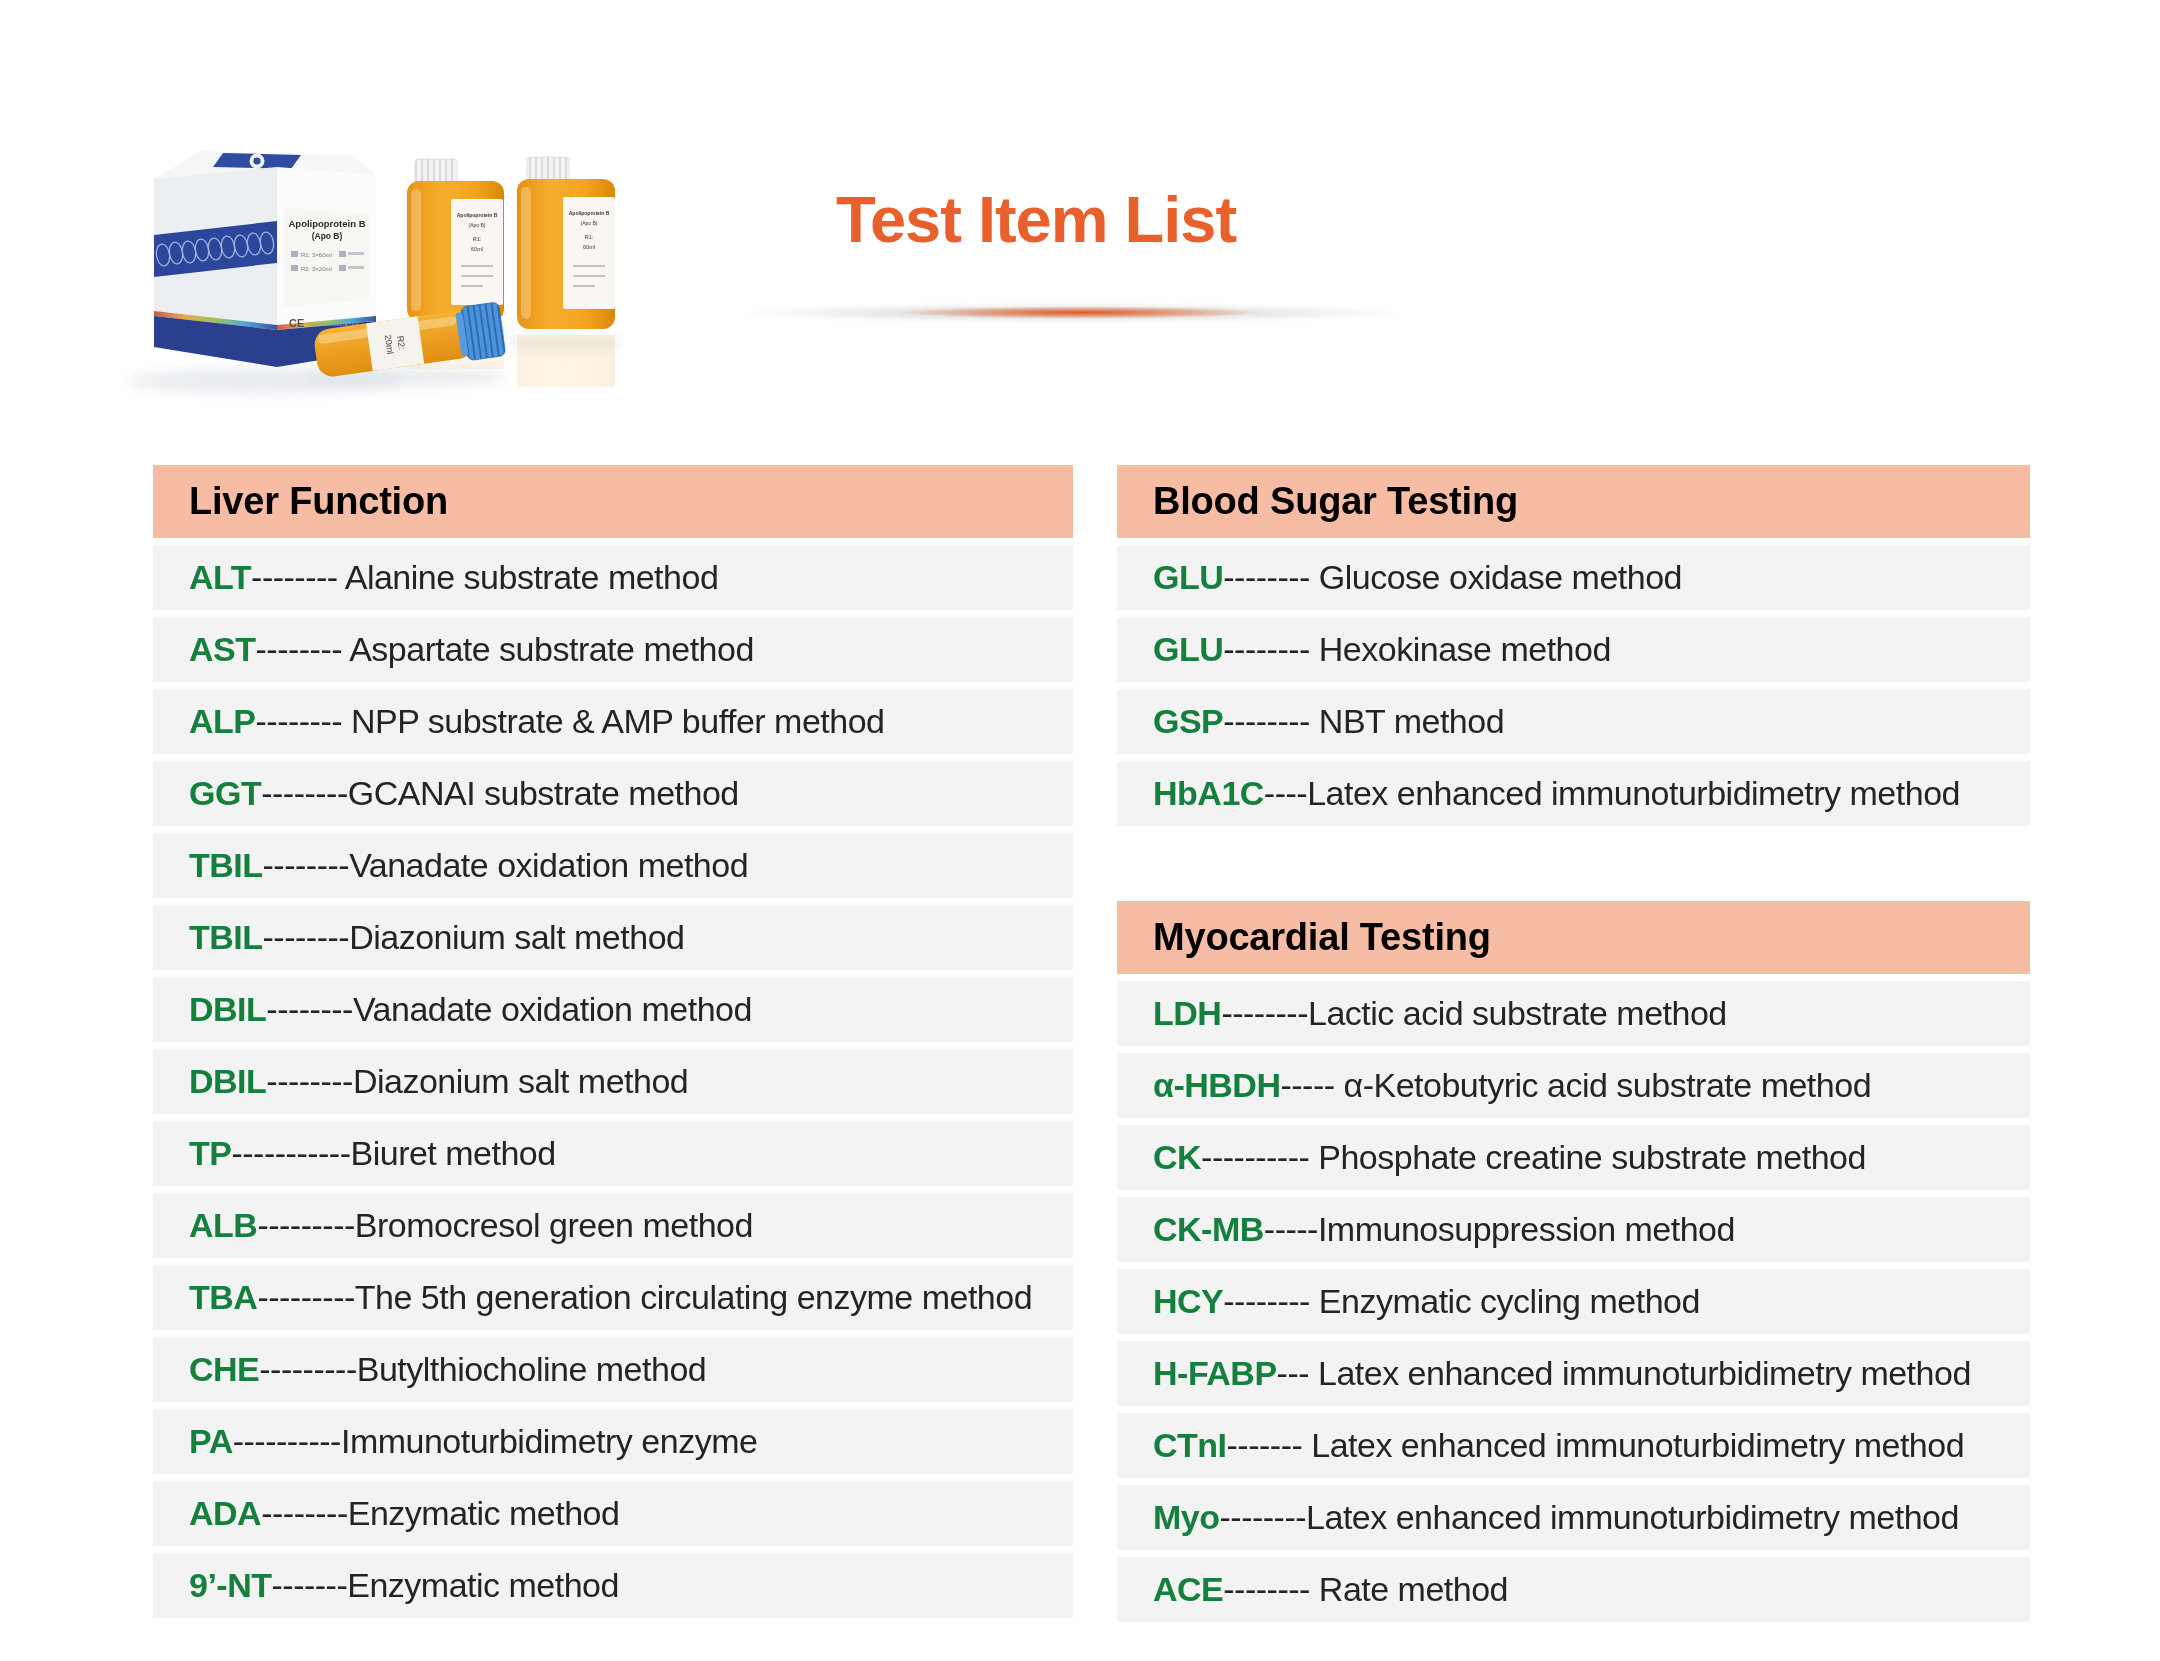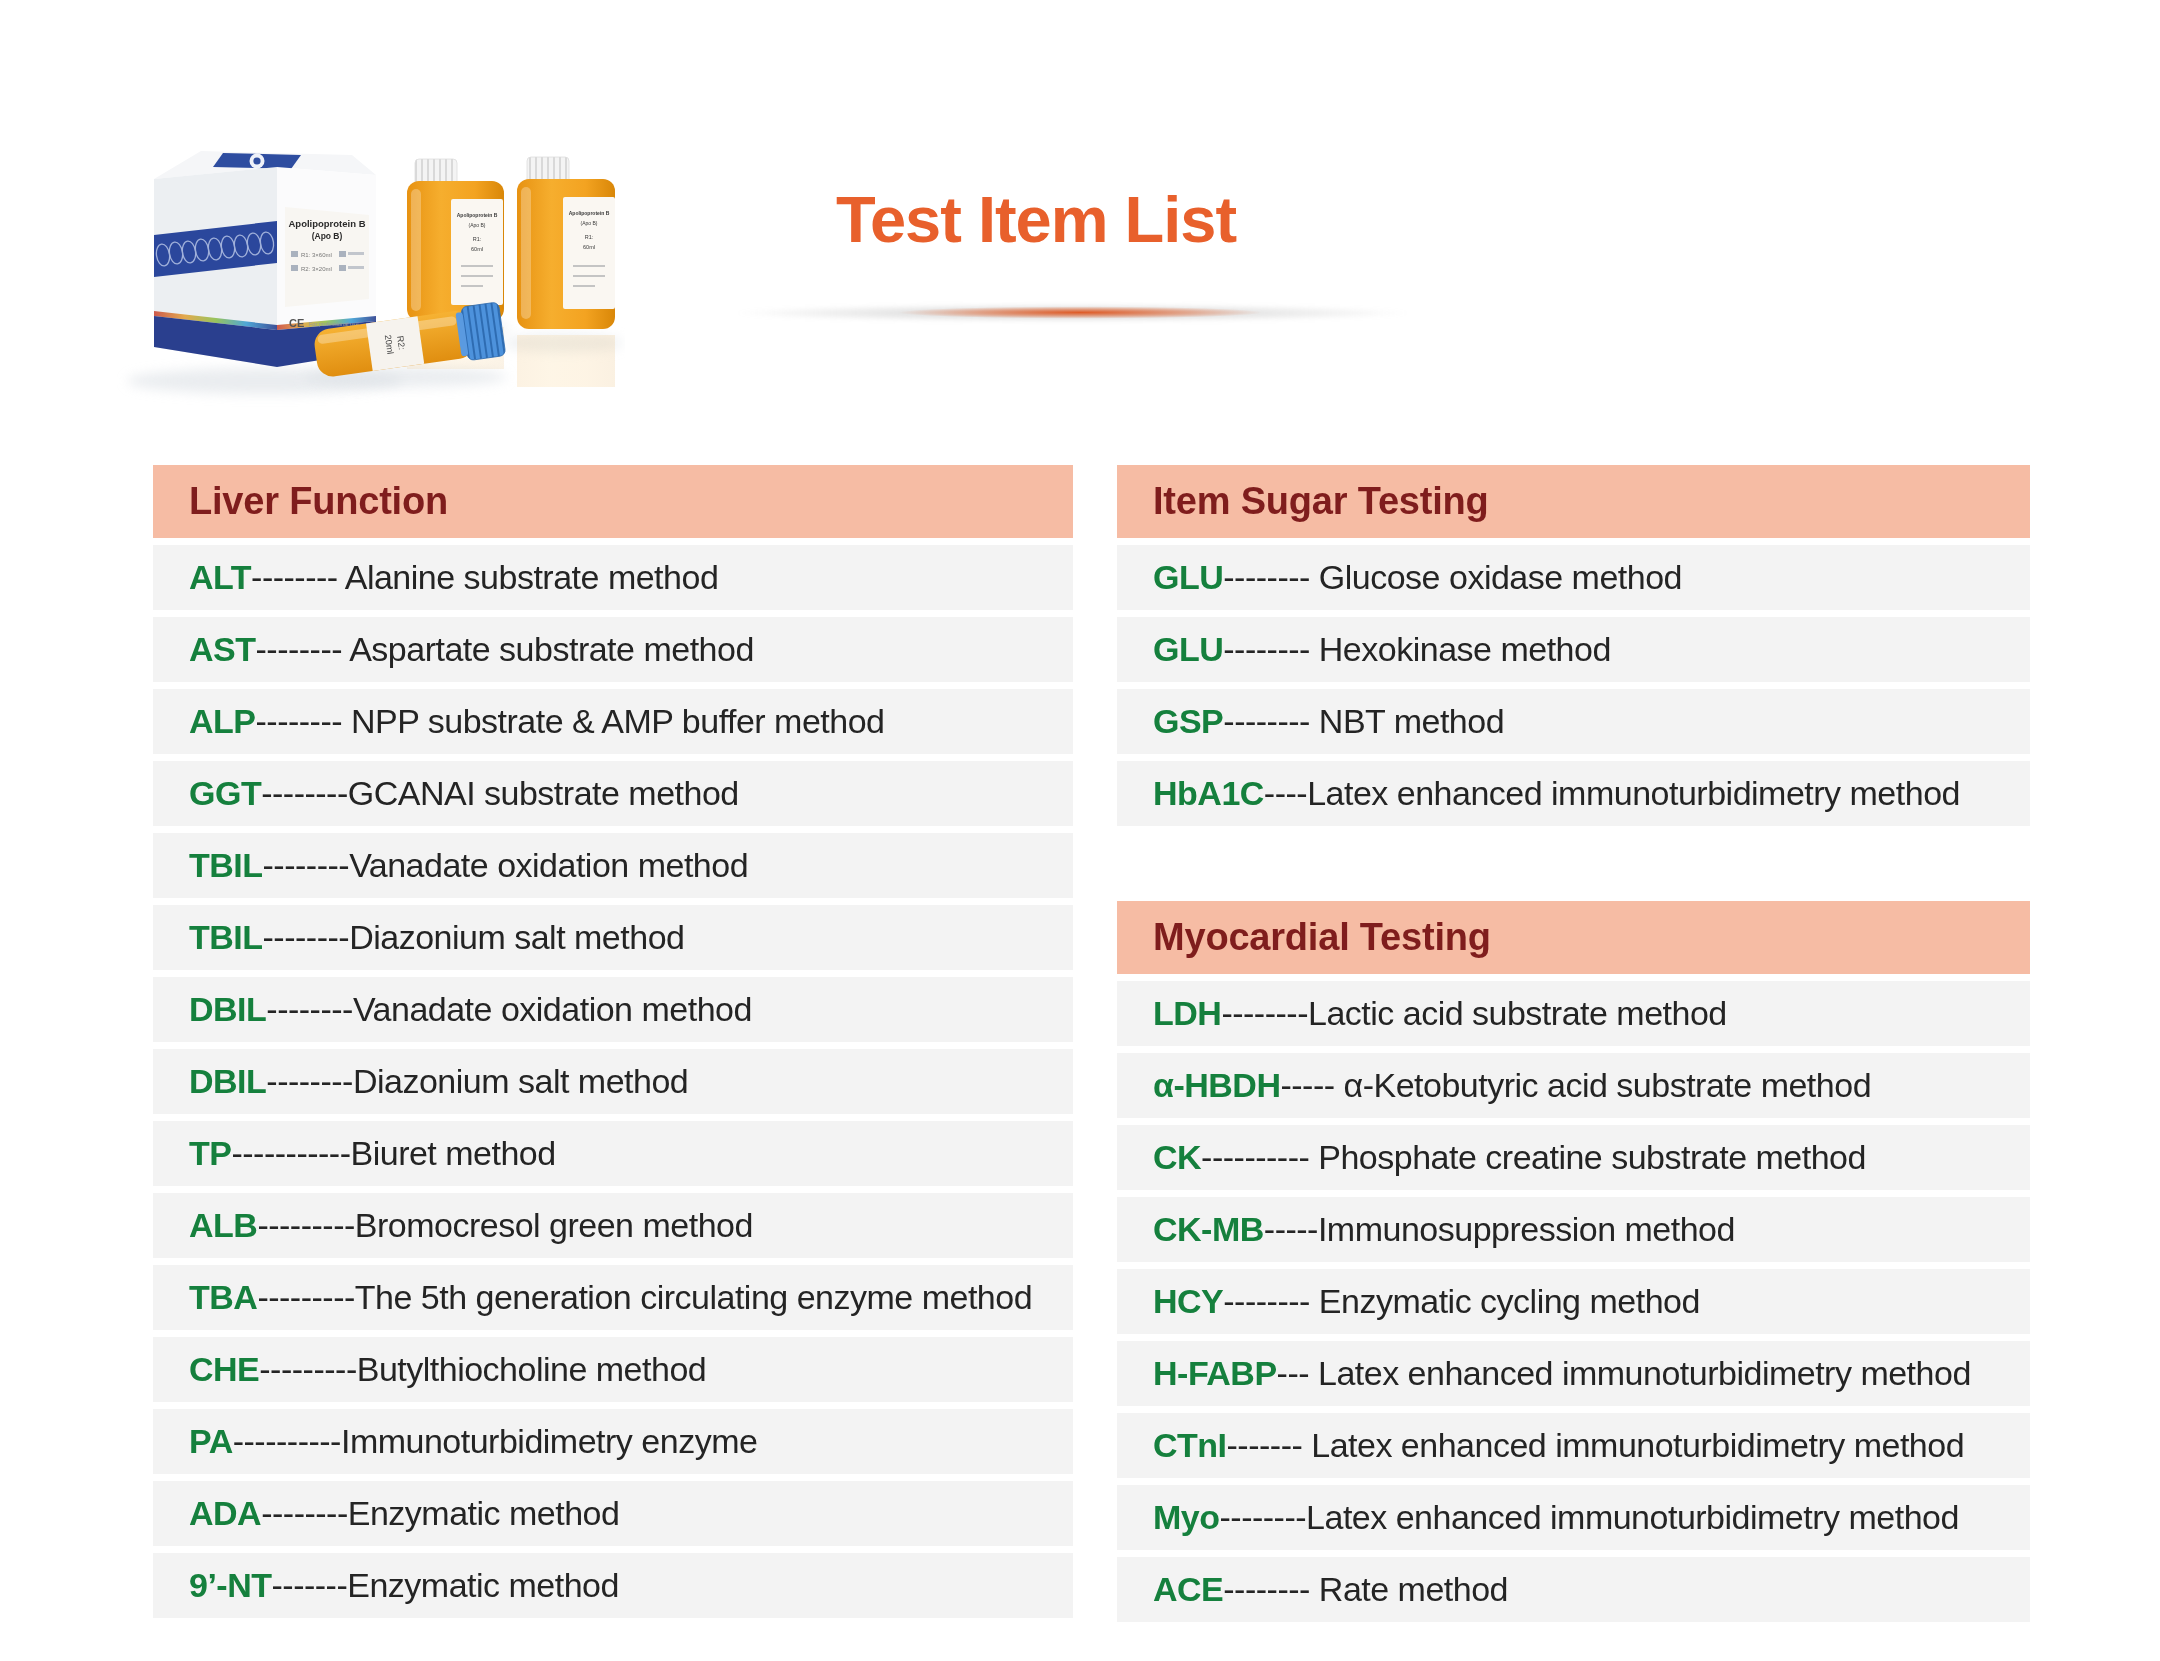--- a/index.html
+++ b/index.html
@@ -9,21 +9,21 @@
          font-weight:800;letter-spacing:-1px;color:#E8602C;white-space:nowrap;}
   .divider-shadow{position:absolute;left:615px;top:301px;width:915px;height:24px;border-radius:50%;
          background:radial-gradient(ellipse 50% 50% at 50% 50%,rgba(110,110,110,0.38),rgba(150,150,150,0.14) 55%,rgba(0,0,0,0) 74%);
          filter:blur(2px);}
   .divider-glow{position:absolute;left:828px;top:304px;width:505px;height:17px;border-radius:50%;
          background:radial-gradient(ellipse 50% 50% at 50% 50%,rgba(223,85,30,0.95),rgba(229,110,60,0.5) 42%,rgba(229,110,60,0) 72%);}
   .tbl{position:absolute;}
   .t-liver{left:153px;top:465px;width:920px;}
   .t-blood{left:1117px;top:465px;width:913px;}
   .t-myo{left:1117px;top:901px;width:913px;}
-  .tbl-header{height:73px;line-height:73px;background:#F6BCA4;color:#7f1d1d;
+  .tbl-header{height:73px;line-height:73px;background:#F6BCA4;color:#000000;
          font-size:38px;font-weight:700;padding-left:36px;letter-spacing:-0.2px;}
   .row{height:65px;line-height:65px;background:#F3F3F3;margin-top:7px;padding-left:36px;
          font-size:34px;color:#242424;letter-spacing:-0.5px;white-space:nowrap;overflow:hidden;}
   .row .code{font-weight:700;color:#15803d;}
   .row .rest{font-weight:400;margin-top:8px;}
   .product{position:absolute;left:105px;top:115px;width:520px;height:380px;}
   svg text{font-family:"Liberation Sans",sans-serif;}
 </style>
 </head>
 <body>
@@ -180,21 +180,21 @@
         <div class="row"><span class="code">ALB</span><span class="rest">---------Bromocresol green method</span></div>
         <div class="row"><span class="code">TBA</span><span class="rest">---------The 5th generation circulating enzyme method</span></div>
         <div class="row"><span class="code">CHE</span><span class="rest">---------Butylthiocholine method</span></div>
         <div class="row"><span class="code">PA</span><span class="rest">----------Immunoturbidimetry enzyme</span></div>
         <div class="row"><span class="code">ADA</span><span class="rest">--------Enzymatic method</span></div>
         <div class="row"><span class="code">9’-NT</span><span class="rest">-------Enzymatic method</span></div>
       </div>
   </section>
 
   <section class="tbl t-blood">
-    <header class="tbl-header">Item Sugar Testing</header>
+    <header class="tbl-header">Blood Sugar Testing</header>
     <div class="rows">
         <div class="row"><span class="code">GLU</span><span class="rest">-------- Glucose oxidase method</span></div>
         <div class="row"><span class="code">GLU</span><span class="rest">-------- Hexokinase method</span></div>
         <div class="row"><span class="code">GSP</span><span class="rest">-------- NBT method</span></div>
         <div class="row"><span class="code">HbA1C</span><span class="rest">----Latex enhanced immunoturbidimetry method</span></div>
       </div>
   </section>
 
   <section class="tbl t-myo">
     <header class="tbl-header">Myocardial Testing</header>

